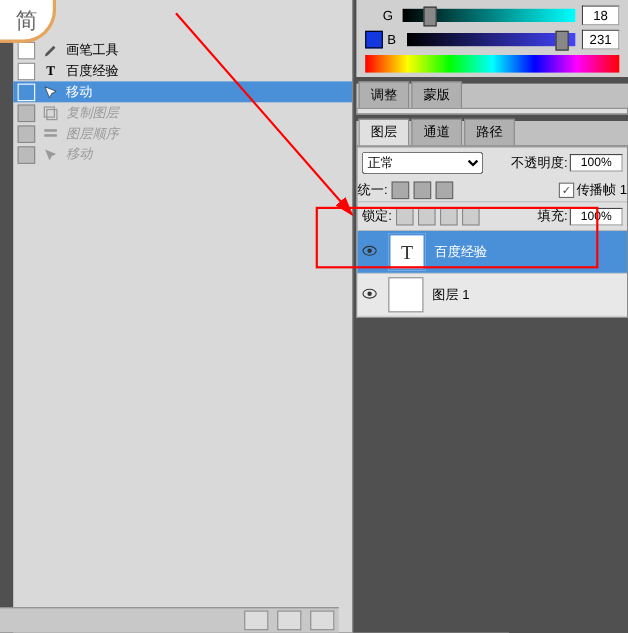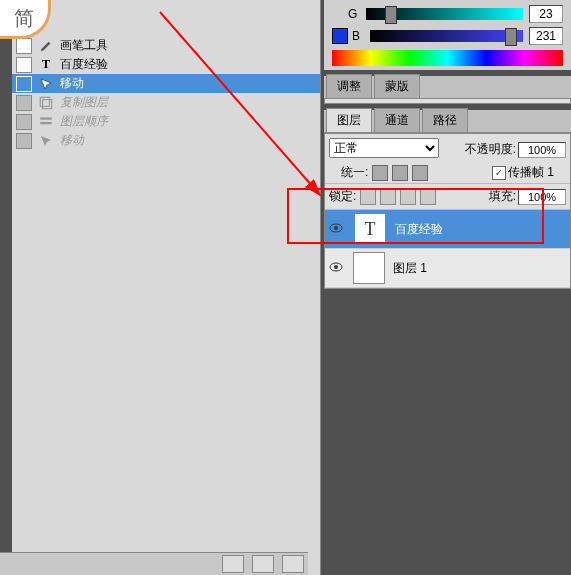--- a/index.html
+++ b/index.html
@@ -23,26 +23,26 @@
 .slider-row .ch-label{width:12px}
 .slider-row .track{flex:1;height:12px;margin:0 6px;background:linear-gradient(to right,#000,#0ff);position:relative}
 .slider-row .track.blue{background:linear-gradient(to right,#000,#44f)}
 .slider-row .track .thumb{position:absolute;top:-2px;width:10px;height:16px;background:#888;border:1px solid #333}
 .slider-row .val{width:30px;background:#fff;border:1px inset #999;text-align:center;padding:1px}
 .spectrum{height:16px;margin-top:4px;background:linear-gradient(to right,red,yellow,lime,cyan,blue,magenta,red)}
 .tab-strip{display:flex;background:#c0c0c0;border-bottom:1px solid #888;height:22px;align-items:flex-end;padding-left:2px;margin-top:6px}
 .tab{padding:3px 10px;background:#b0b0b0;border:1px solid #888;border-bottom:none;margin-right:2px;font-size:12px;cursor:pointer}
 .tab.active{background:#e0e0e0}
 .layers-panel{background:#e0e0e0;border:1px solid #888}
-.layers-top{display:flex;align-items:flex-end;padding:4px;gap:4px}
+.layers-top{display:flex;align-items:center;padding:4px;gap:4px}
 .layers-top select{font-size:12px;height:20px;width:110px}
 .opacity-group{display:flex;align-items:center;gap:2px;margin-left:auto}
 .opacity-group .lbl{font-size:12px}
 .opacity-group .val{width:44px;background:#fff;border:1px inset #999;text-align:center;padding:1px;font-size:11px}
-.unify-row{display:flex;align-items:center;padding:2px 16px;font-size:12px;gap:4px}
+.unify-row{display:flex;align-items:center;padding:2px 0;font-size:12px;gap:4px}
 .unify-row .mini{width:14px;height:14px;background:#aaa;border:1px solid #666}
 .lock-row{display:flex;align-items:center;padding:4px;gap:4px;border-top:1px solid #bbb;border-bottom:1px solid #bbb;font-size:12px}
 .lock-row .lk{width:14px;height:14px;background:#ccc;border:1px solid #888}
 .layer-item{display:flex;align-items:center;height:38px;padding:0 4px;background:#e8e8e8;border-bottom:1px solid #ccc}
 .layer-item.sel{background:#4a90d9;color:#fff}
 .eye{width:16px;margin-right:8px}
 .eye svg{width:14px;height:10px}
 .thumb-box{width:30px;height:30px;background:#fff;border:1px solid #888;margin-right:8px;display:flex;align-items:center;justify-content:center}
 .thumb-box.sel{border:2px solid #4a90d9;box-shadow:0 0 0 1px #fff inset}
 .layer-name{font-size:12px}
@@ -118,21 +118,21 @@
 </div>
 
 <div class="right-panel">
   <div class="color-section">
     <div class="slider-row">
       <div style="width:16px"></div>
       <span class="ch-label">G</span>
       <div class="track">
           <div class="thumb" style="left:12%"></div>
         </div>
-      <div class="val">23</div>
+      <div class="val">18</div>
     </div>
     <div class="slider-row">
       <div class="swatch" style="background:#1438e0"></div>
       <span class="ch-label">B</span>
       <div class="track blue">
           <div class="thumb" style="left:88%"></div>
         </div>
       <div class="val">231</div>
     </div>
     <div class="spectrum"></div>

